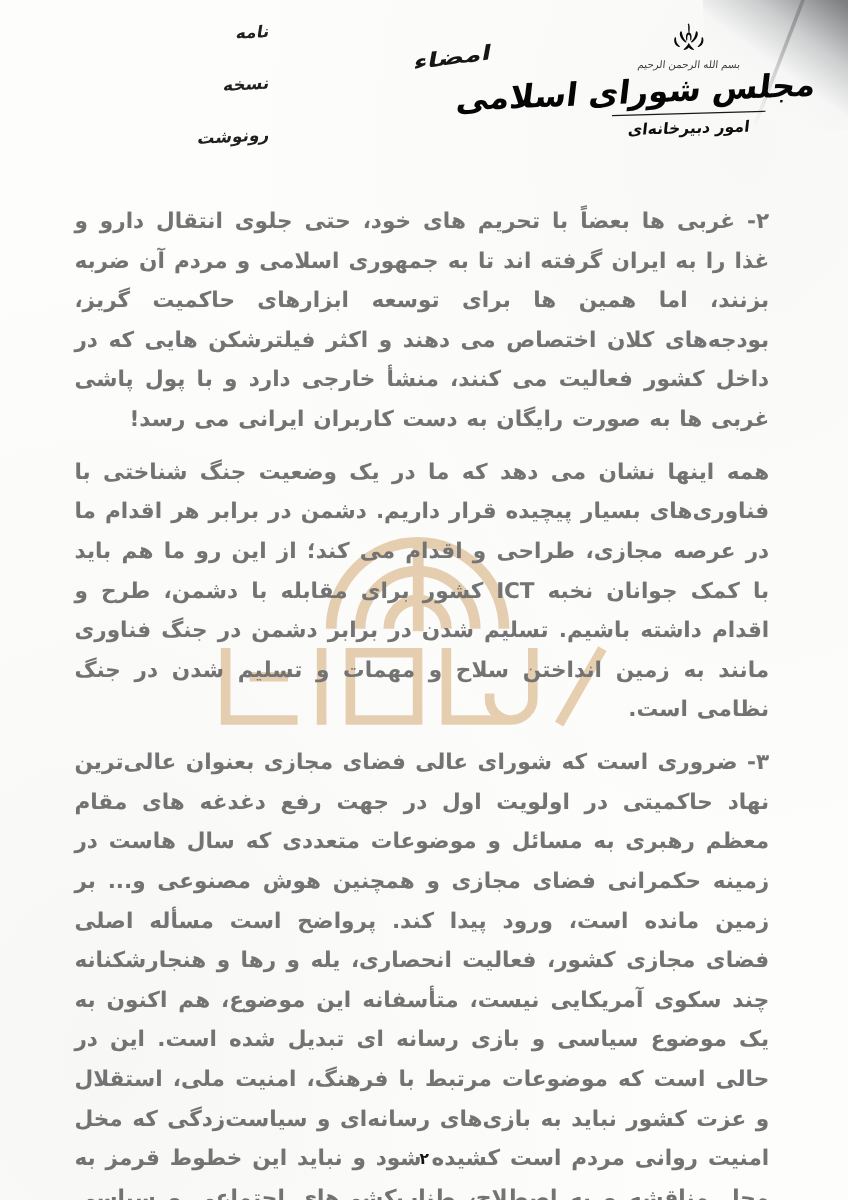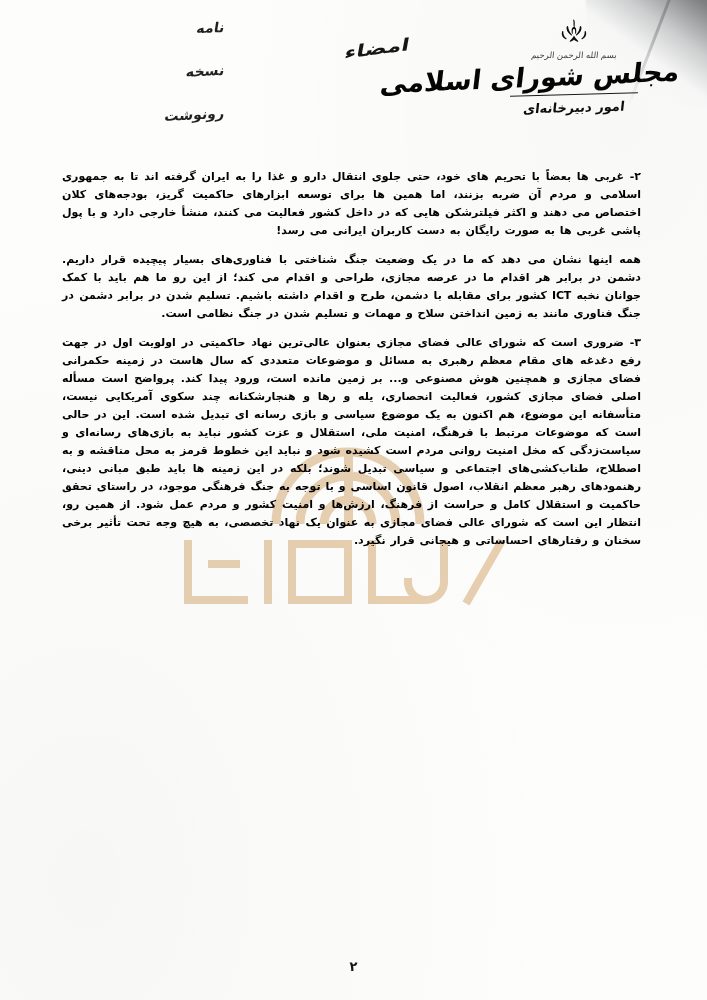--- a/index.html
+++ b/index.html
@@ -144,23 +144,23 @@
   .body {
     position: absolute;
     top: 168px;
     right: 66px;
     left: 62px;
     direction: rtl;
     text-align: justify;
     z-index: 2;
   }
   .para {
-    font-size: 11px;
-    line-height: 18px;
-    color: #000000;
+    font-size: 18px;
+    line-height: 33px;
+    color: #737373;
     font-weight: 700;
     margin: 0 0 8px 0;
     text-align: justify;
     text-justify: inter-word;
     letter-spacing: -0.15px;
     word-spacing: 1px;
   }
   .para.indent {
     margin-top: 11px;
   }

